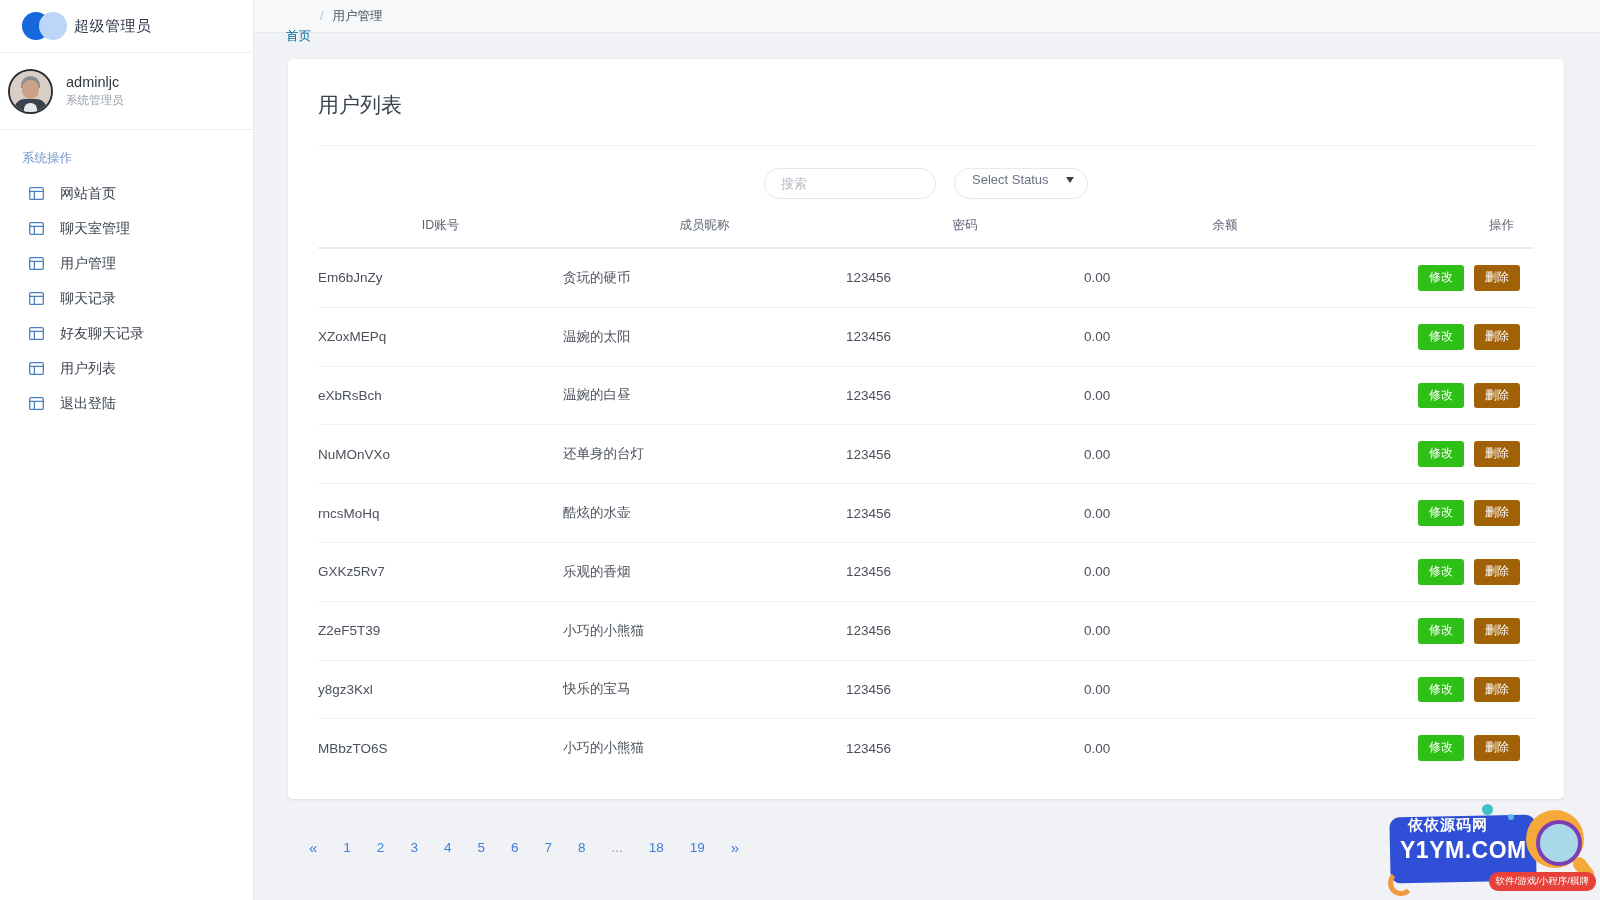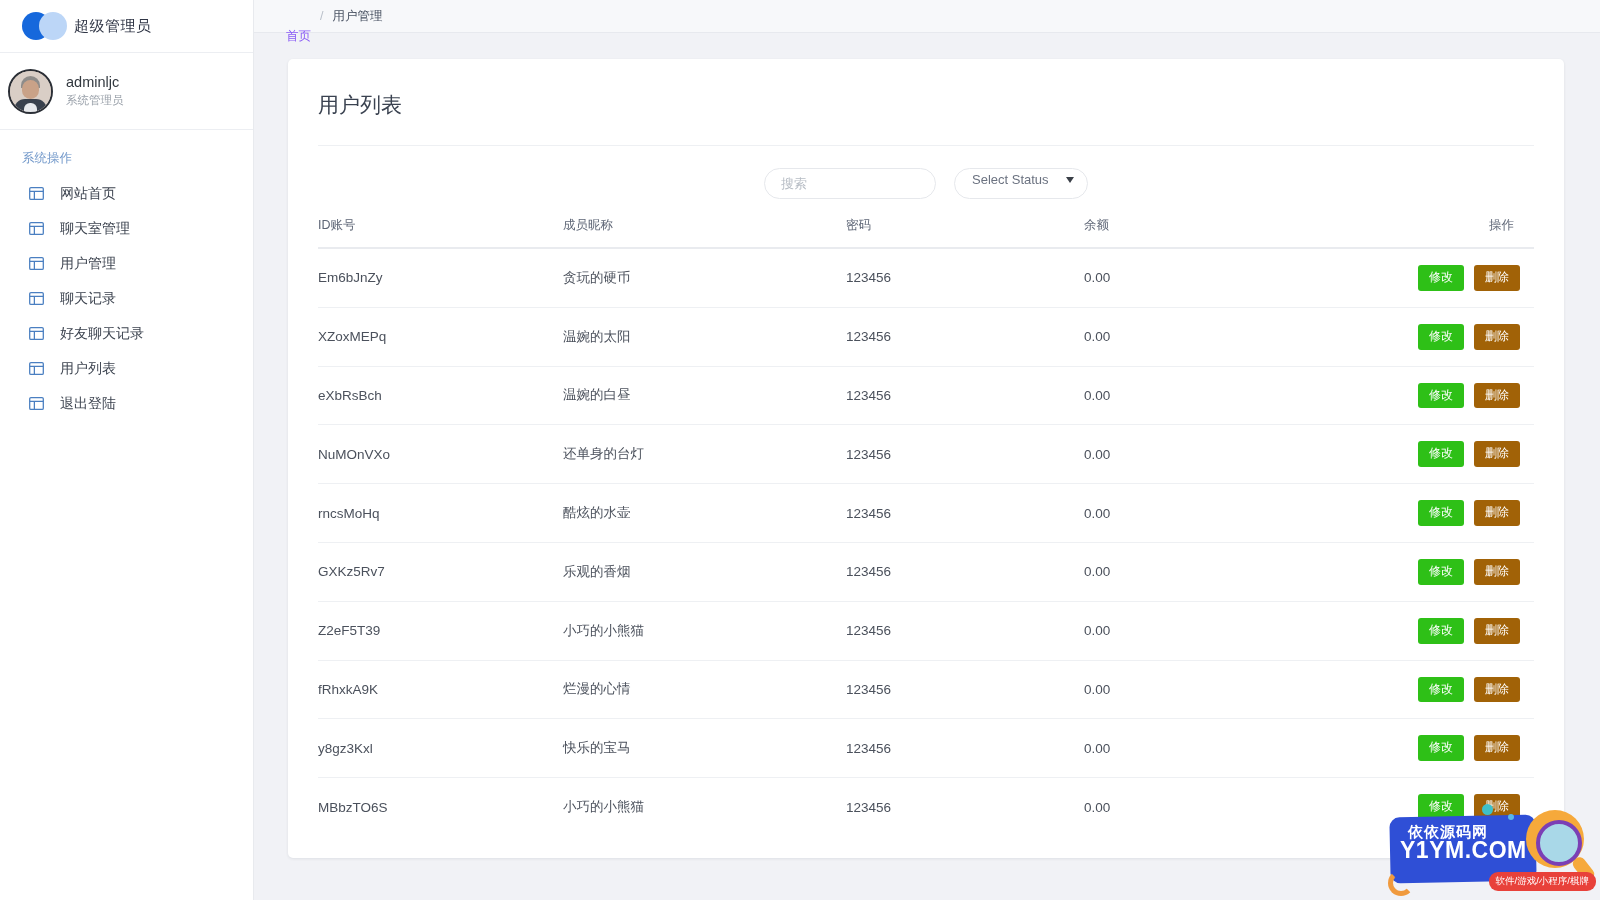--- a/index.html
+++ b/index.html
@@ -75,21 +75,21 @@
   
   .main { flex: 1; height: 900px; position: relative; }
 
   .topbar {
     height: 33px; background: #f7f8fa;
     border-bottom: 1px solid #e7e9ee;
     display: flex; align-items: center;
     padding-left: 32px;
     font-size: 12.5px;
   }
-  .crumb-link { color: #8b5cf6; cursor: pointer; margin-top: 40px; }
+  .crumb-link { color: #0369a1; cursor: pointer; margin-top: 40px; }
   .crumb-sep  { color: #b9bfc9; margin: 0 9px; }
   .crumb-cur  { color: #4a5363; }
 
   .content { padding: 26px 36px 0 34px; }
 
   .card {
     background: #fff;
     border-radius: 5px;
     box-shadow: 0 1px 3px rgba(30,40,60,.09);
     padding: 30px 30px 22px 30px;
@@ -121,21 +121,21 @@
     font-size: 13px; color: #6b7280; cursor: pointer; background: #fff;
   }
   .caret {
     width: 0; height: 0;
     border-left: 4.5px solid transparent; border-right: 4.5px solid transparent;
     border-top: 6px solid #3a3f47;
   }
 
   table { width: 100%; border-collapse: collapse; }
   thead th {
-    text-align: left; font-size: 12.5px; font-weight: normal;
+    text-align: center; font-size: 12.5px; font-weight: normal;
     color: #5d6575; padding: 0 0 13px 0;
     border-bottom: 2px solid #e9ebef;
   }
   thead th.act { text-align: right; padding-right: 20px; }
   tbody td {
     font-size: 13.5px; color: #4b515c;
     padding: 16px 0; border-bottom: 1px solid #eef0f3;
   }
   tbody tr:last-child td { border-bottom: none; }
   td.act { text-align: right; padding-right: 6px; }
@@ -170,21 +170,21 @@
     width: 214px; height: 100px;
     overflow: hidden;
   }
   .wm-blob {
     position: absolute; left: 4px; top: 16px;
     width: 146px; height: 66px;
     background: #2f4fd6; border-radius: 10px;
     transform: rotate(-1.2deg);
   }
   .wm-cn {
-    position: absolute; left: 22px; top: 23px;
+    position: absolute; left: 22px; top: 16px;
     font-size: 15px; color: #ffffff; font-weight: bold;
     letter-spacing: 1px; z-index: 3;
   }
   .wm-en {
     position: absolute; left: 14px; top: 37px;
     font-size: 23px; color: #ffffff; font-weight: bold;
     letter-spacing: .5px; z-index: 3;
   }
   .wm-badge {
     position: absolute; right: 4px; bottom: 9px;
@@ -378,27 +378,20 @@
               <tr>
                 <td>GXKz5Rv7</td>
                 <td>乐观的香烟</td>
                 <td>123456</td>
                 <td>0.00</td>
                 <td class="act"><button class="btn btn-edit">修改</button><button class="btn btn-del">删除</button></td>
               </tr>
               <tr>
                 <td>Z2eF5T39</td>
                 <td>小巧的小熊猫</td>
-                <td>123456</td>
-                <td>0.00</td>
-                <td class="act"><button class="btn btn-edit">修改</button><button class="btn btn-del">删除</button></td>
-              </tr>
-              <tr>
-                <td>fRhxkA9K</td>
-                <td>烂漫的心情</td>
                 <td>123456</td>
                 <td>0.00</td>
                 <td class="act"><button class="btn btn-edit">修改</button><button class="btn btn-del">删除</button></td>
               </tr>
               <tr>
                 <td>y8gz3Kxl</td>
                 <td>快乐的宝马</td>
                 <td>123456</td>
                 <td>0.00</td>
                 <td class="act"><button class="btn btn-edit">修改</button><button class="btn btn-del">删除</button></td>

